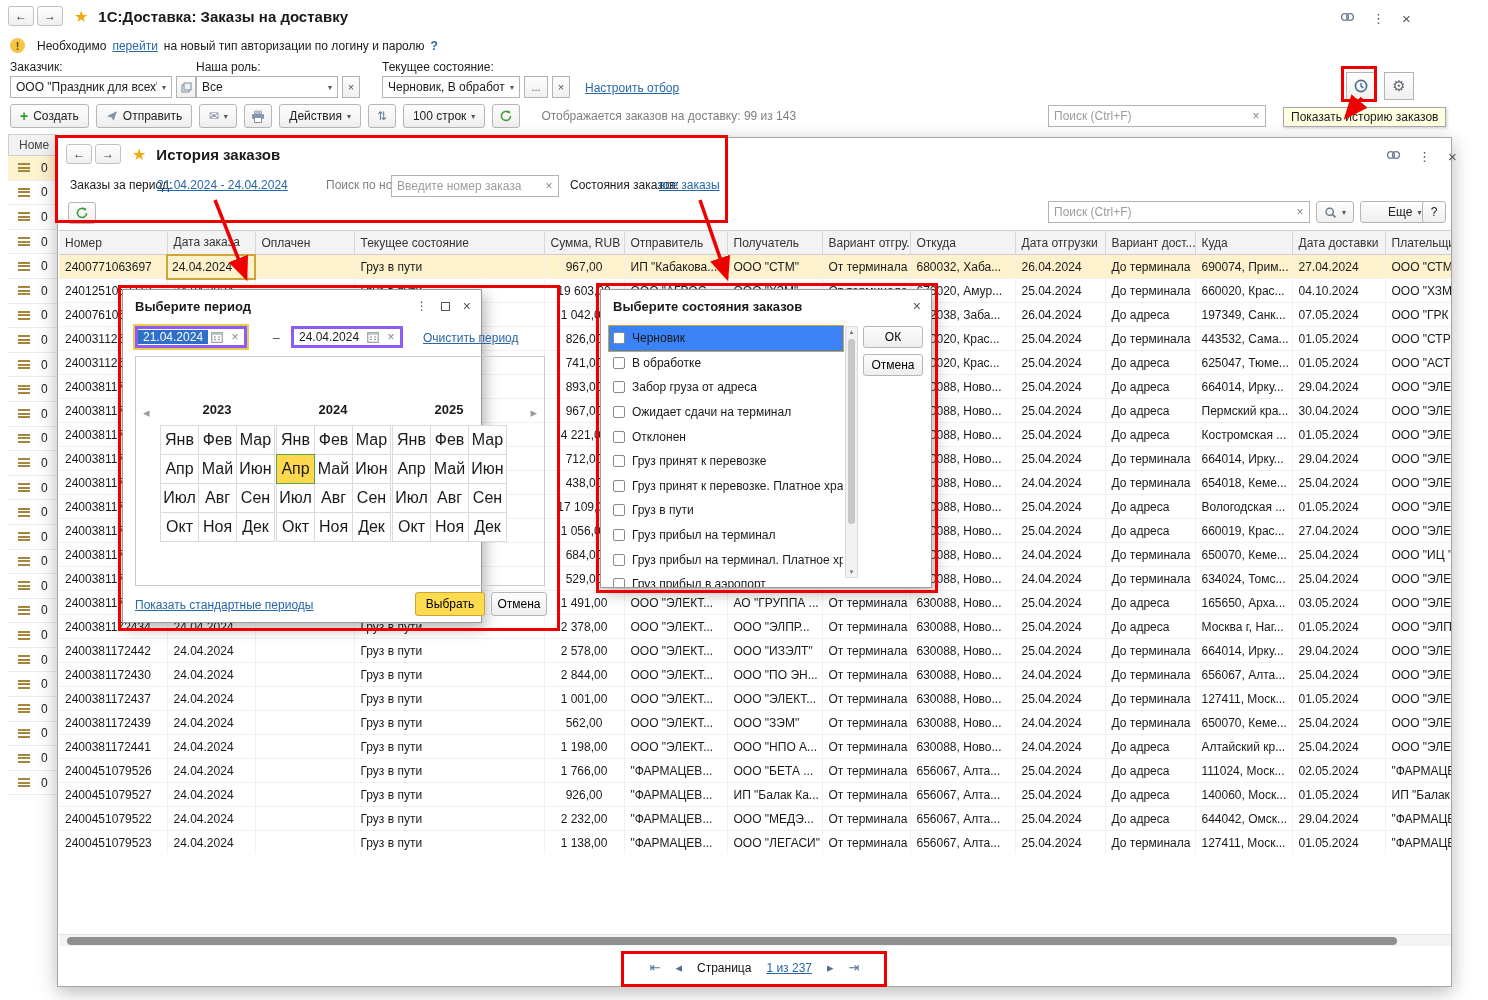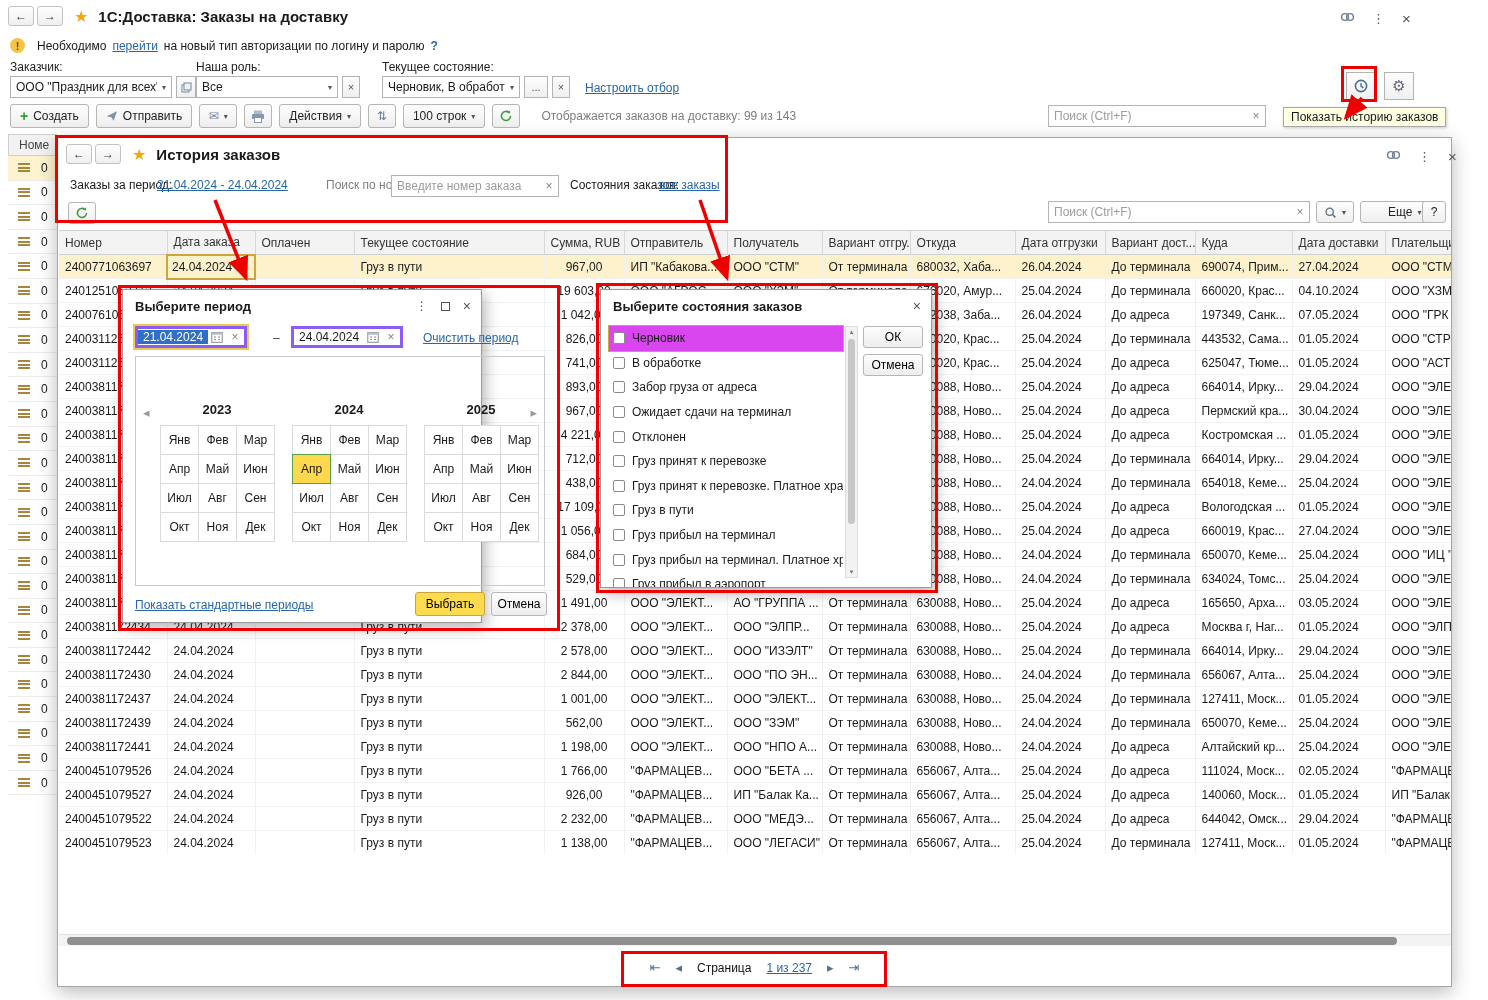--- a/index.html
+++ b/index.html
@@ -94,35 +94,35 @@
 
   .dgroup { position:absolute; top:36px; display:flex; align-items:center; height:22px;
             border:3px solid #8b5cf6; background:#fff; }
   #dfrom { left:12px; outline:2px solid #edc94f; }
   #dto { left:168px; }
   .dval { padding:0 5px; font-size:12px; white-space:nowrap; }
   #dfrom .dval { background:#2e6fc9; color:#fff; }
   .dseg { width:18px; text-align:center; color:#888; display:flex; align-items:center; justify-content:center; }
   .calbox { position:absolute; left:12px; top:66px; width:410px; height:230px; border:1px solid #c9c9c9; }
   .calnav { position:absolute; top:48px; color:#9a9a9a; font-size:13px; cursor:pointer; }
-  .calyears { position:absolute; left:24px; top:42px; display:flex; gap:18px; }
+  .calyears { position:absolute; left:24px; top:42px; display:flex; gap:2px; }
   .calyear { width:114px; }
   .cylabel { text-align:center; font-weight:bold; font-size:13px; height:26px; line-height:22px; }
   .cgrid { display:grid; grid-template-columns:repeat(3,38px); grid-auto-rows:29px; }
   .mcell { border:1px solid #dadada; display:flex; align-items:center; justify-content:center;
-           font-size:12px; margin:0 -1px -1px 0; background:#fff; cursor:pointer;text-align:right; }
+           font-size:16px; margin:0 -1px -1px 0; background:#fff; cursor:pointer;text-align:right; }
   .mcell.sel { background:#ffd84d; border:1px solid #56a046; position:relative; z-index:1; }
   .pbtn { position:absolute; display:flex; align-items:center; justify-content:center; font-size:12px;
           border-radius:3px; border:1px solid #b6b6b6; background:linear-gradient(#fdfdfd,#eee); }
   #btn-select { left:292px; top:302px; width:70px; height:24px; background:#fddb4f; border:1px solid #c9a43b; }
   #btn-cancel-period { left:368px; top:302px; width:56px; height:24px; }
 
   #slist { position:absolute; left:8px; top:36px; width:234px; }
   .srow { height:24.6px; display:flex; align-items:center; gap:7px; padding-left:4px; white-space:nowrap; overflow:hidden; }
-  .srow.sel { background:#d946ef; outline:1px solid #cfa53a; }
+  .srow.sel { background:#3b82f6; outline:1px solid #cfa53a; }
   .cb { width:12px; height:12px; border:1px solid #898989; background:#fff; border-radius:2px; flex:none; }
   .sbar { position:absolute; left:244px; top:36px; width:13px; height:252px; background:#f2f2f2;
           border:1px solid #dcdcdc; }
   .sarrow { position:absolute; left:0; width:11px; text-align:center; font-size:7px; color:#777; }
   .sthumb { position:absolute; left:2px; top:12px; width:7px; height:185px; background:#c7c7c7; border-radius:3px; }
   #btn-ok { left:262px; top:36px; width:60px; height:22px; }
   #btn-cancel-states { left:262px; top:64px; width:60px; height:22px; }
 
   
   .red { position:absolute; border:3px solid #ef0000; z-index:40; pointer-events:none; }

